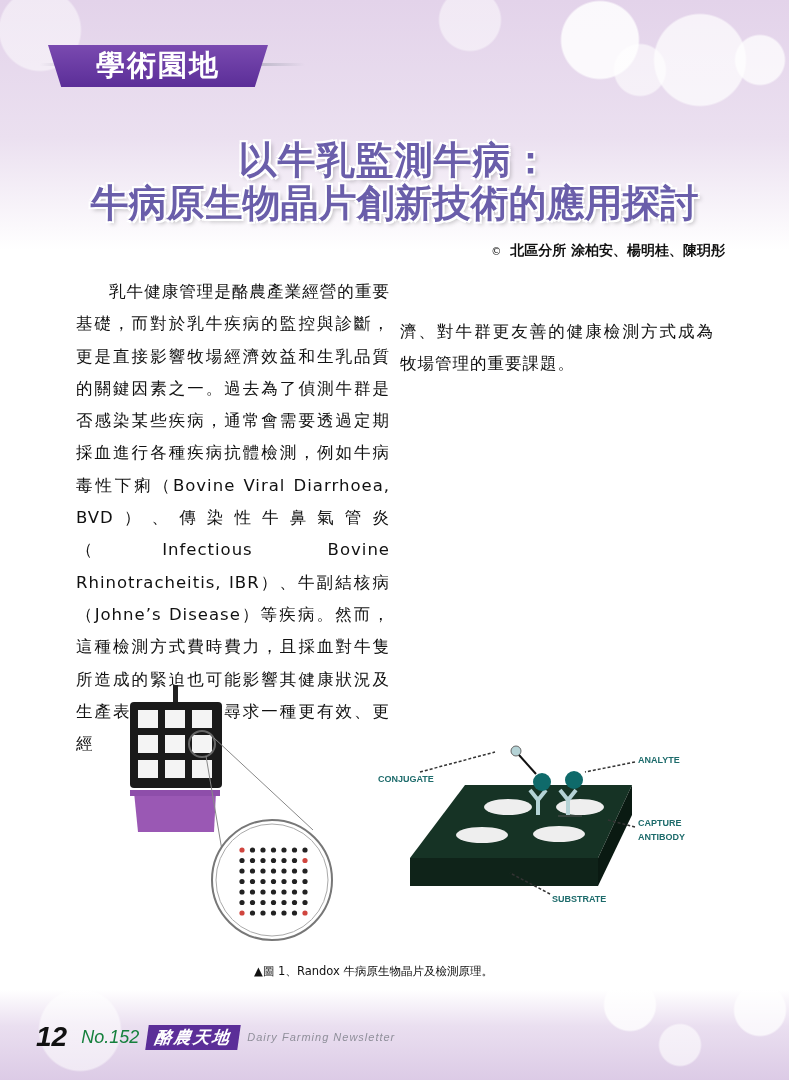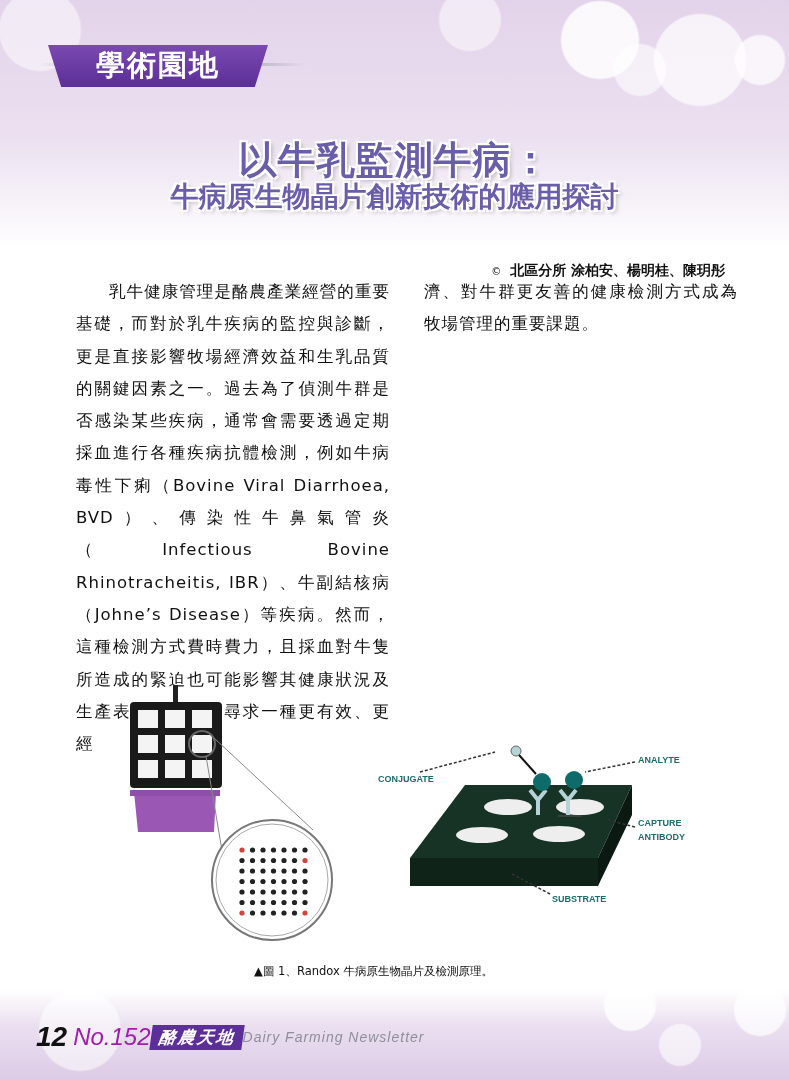--- a/index.html
+++ b/index.html
@@ -45,63 +45,63 @@
     color:#ffffff; font-weight:bold; font-size:29px; letter-spacing:2px;
     font-family:"DejaVu Sans", sans-serif;
   }
   .title {
     position:absolute; left:0; width:789px; text-align:center;
     color:#6a5eaa; font-weight:bold;
     font-family:"DejaVu Sans", sans-serif;
     text-shadow: 0 0 3px #fff, 2px 2px 0 #fff, -2px -2px 0 #fff, 2px -2px 0 #fff, -2px 2px 0 #fff, 3px 3px 4px rgba(0,0,0,0.25);
   }
   .title1 { top:135px; font-size:38px; letter-spacing:1px; }
-  .title2 { top:178px; font-size:28px; letter-spacing:0px; }
+  .title2 { top:178px; font-size:38px; letter-spacing:0px; }
   .byline {
     position:absolute; right:64px; top:242px; font-size:14px; color:#111;
-    font-weight:bold; font-family:"DejaVu Sans", sans-serif;margin-top:20px;
+    font-weight:bold; font-family:"DejaVu Sans", sans-serif;
   }
   .byline .mark { font-weight:normal; font-size:10px; margin-right:4px; }
   .col {
     position:absolute; top:276px; width:314px;
     font-family:"DejaVu Sans", sans-serif;
     font-size:16.5px; line-height:32.3px; color:#111;
     text-align:justify; letter-spacing:1px;
   }
   .col p { margin:0; }
   .col .indent { text-indent:2em; }
   .col-left { left:76px; }
-  .col-right { left:424px; }
+  .col-right { left:400px;margin-top:40px; }
   .figure {
     position:absolute; left:110px; top:680px; width:600px; height:270px;
   }
   .caption {
     position:absolute; top:964px; left:0; width:747px; text-align:center;
     font-size:11.5px; color:#111; font-family:"DejaVu Sans", sans-serif;
   }
   .footer {
     position:absolute; left:36px; top:1020px; height:34px;
-    display:flex; align-items:center; gap:0;
+    display:flex; align-items:center; gap:8px;
   }
   .footer .page-no {
     font-family:"Liberation Sans", sans-serif; font-weight:bold; font-style:italic;
     font-size:28px; color:#111;
   }
   .footer .issue {
     font-family:"Liberation Sans", sans-serif; font-style:italic;
-    font-size:24px; color:#a21caf; margin-left:6px;
+    font-size:18px; color:#15803d; margin-left:6px;
   }
   .footer .mag {
     background:#5b2e98; color:#fff; font-weight:bold; font-style:italic;
     font-size:17px; padding:1px 8px; letter-spacing:2px;
     transform:skewX(-8deg);
   }
   .footer .mag-en {
     font-family:"Liberation Sans", sans-serif; font-style:italic;
-    font-size:14px; color:#8f8f9a; letter-spacing:1px;
+    font-size:11px; color:#8f8f9a; letter-spacing:1px;
   }
   .fig-label {
     font-family:"Liberation Sans", sans-serif; font-size:9px; font-weight:bold; fill:#1d6b6b;
   }
 </style>
 </head>
 <body>
 
 <div class="top-band"></div>
 <div class="bottom-band"></div>

